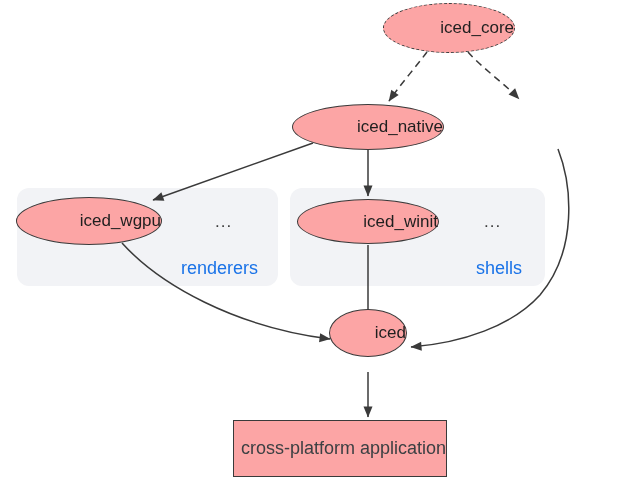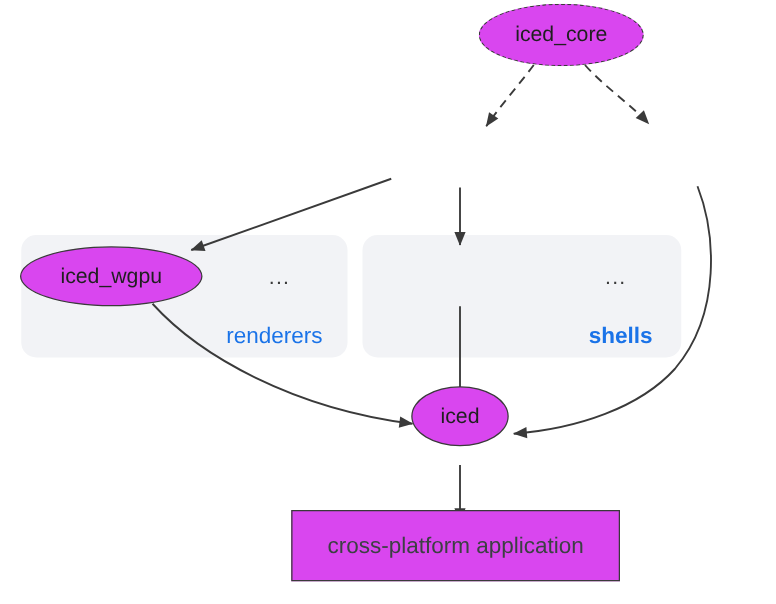--- a/index.html
+++ b/index.html
@@ -29,44 +29,44 @@
     letter-spacing:1px;
     z-index:2;
   }
   .edge-layer{
     position:absolute;left:0;top:0;z-index:2;
     pointer-events:none;
   }
   .node{
     position:absolute;
     box-sizing:border-box;
-    background:#d946ef;
+    background:#fca5a5;
     border:1.6px solid #3a3a3a;
-    display:flex;align-items:center;justify-content:center;
+    display:flex;align-items:center;justify-content:flex-end;
     font-size:17px;color:#1f1f1f;
     z-index:3;
     white-space:nowrap;
   }
   .ellipse{border-radius:50%;}
   .ellipse.dashed{border-style:dashed;}
   .rect-node{border-width:1.7px;font-size:18px;color:#3c4043;}
 </style>
 </head>
 <body>
 
 <div class="canvas">
 
   <div class="group-box" style="left:17px;top:188px;width:261px;height:98px;">
     <span class="ellipsis" style="left:198px;top:24px;">...</span>
     <span class="group-label" style="right:20px;bottom:7px;">renderers</span>
   </div>
 
   <div class="group-box" style="left:290px;top:188px;width:255px;height:98px;">
     <span class="ellipsis" style="left:194px;top:24px;">...</span>
-    <span class="group-label" style="right:23px;bottom:7px;font-weight:bold;">shells</span>
+    <span class="group-label" style="right:23px;bottom:7px;">shells</span>
   </div>
 
   <svg class="edge-layer" width="621" height="483" viewBox="0 0 621 483">
     <defs>
       <marker id="arrow" viewBox="0 0 12 10" refX="11" refY="5" markerWidth="12" markerHeight="10" markerUnits="userSpaceOnUse" orient="auto">
         <path d="M0.5,0.5 L11.5,5 L0.5,9.5 Z" fill="#3a3a3a"></path>
       </marker>
     </defs>
     <g fill="none" stroke="#3a3a3a" stroke-width="1.5">
       <path d="M 427,52 C 415,68 400,85 389,101" stroke-dasharray="7 5" marker-end="url(#arrow)"></path>
@@ -77,28 +77,34 @@
       <path d="M 122,243 C 160,285 235,327 330,339" marker-end="url(#arrow)"></path>
       <path d="M 558,149 C 572,185 578,250 540,295 C 512,326 462,343 411,347" marker-end="url(#arrow)"></path>
       <path d="M 368,372 L 368,417" marker-end="url(#arrow)"></path>
     </g>
   </svg>
 
   <div class="node ellipse dashed" style="left:383px;top:3px;width:132px;height:50px;">
     <span>iced_core</span>
   </div>
 
+  <div class="node ellipse" style="left:292px;top:104px;width:152px;height:46px;">
+    <span>iced_native</span>
+  </div>
 
 
   <div class="node ellipse" style="left:16px;top:197px;width:146px;height:48px;">
     <span>iced_wgpu</span>
   </div>
 
+  <div class="node ellipse" style="left:297px;top:199px;width:142px;height:45px;">
+    <span>iced_winit</span>
+  </div>
 
   <div class="node ellipse" style="left:329px;top:309px;width:78px;height:48px;">
     <span>iced</span>
   </div>
 
-  <div class="node rect-node" style="left:233px;top:408px;width:263px;height:57px;">
+  <div class="node rect-node" style="left:233px;top:420px;width:214px;height:57px;">
     <span>cross-platform application</span>
   </div>
 
 </div>
 
 </body></html>

